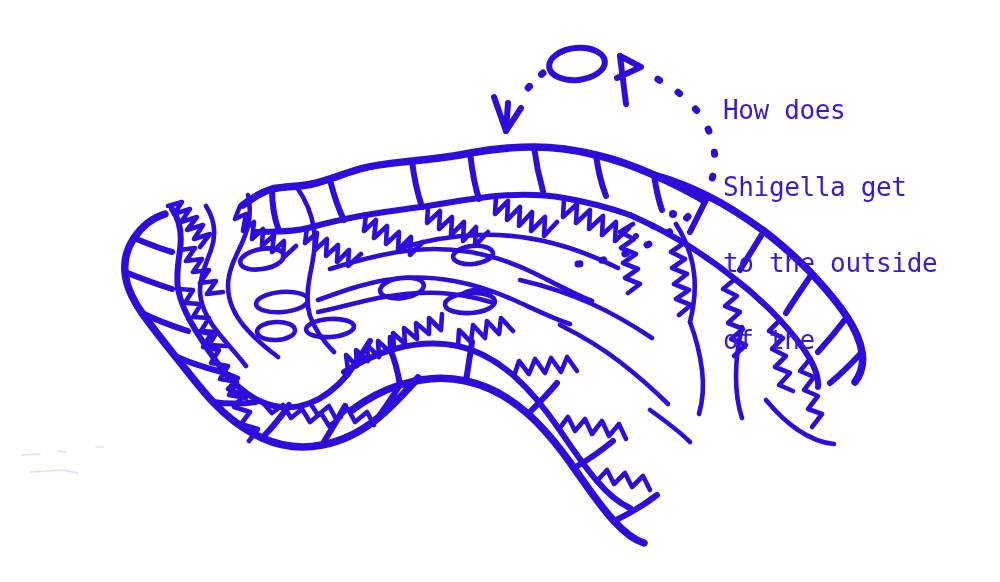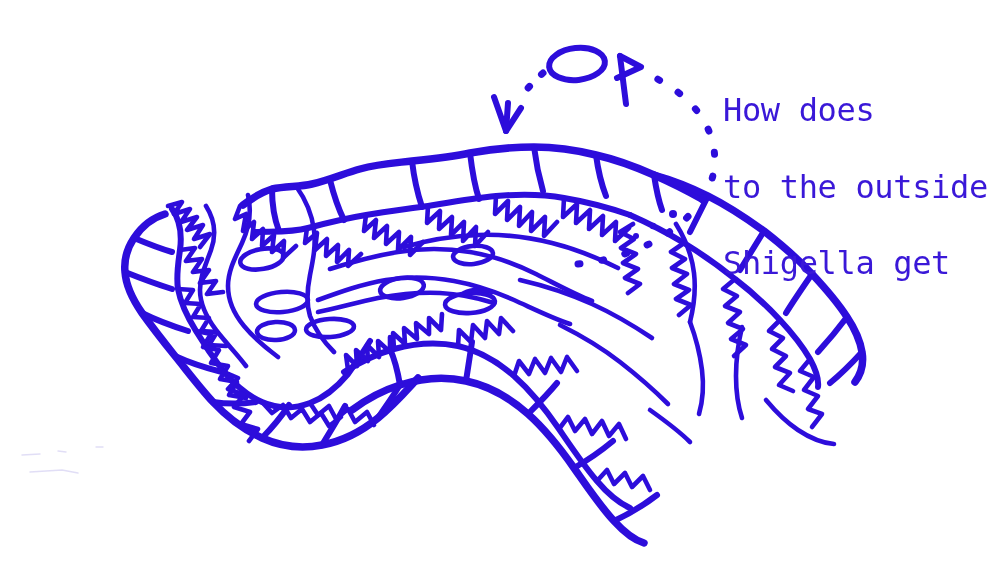--- a/index.html
+++ b/index.html
@@ -46,21 +46,21 @@
     stroke-width: 1.4;
     opacity: .55;
   }
   #annotation-text {
     position: absolute;
     left: 723px;
     top: 47px;
     width: 250px;
     color: #3a18d8;
     font-family: "DejaVu Sans Mono", "Liberation Mono", monospace;
-    font-size: 32px;
+    font-size: 26px;
     line-height: 25.5px;
     letter-spacing: -0.35px;
     white-space: pre;
     user-select: none;
   }
   #annotation-text .line { display: block; }
 </style>
 </head>
 <body>
 
@@ -328,17 +328,18 @@
     <g>
       <circle cx="673" cy="214" r="4" fill="#2d0ddb"></circle>
       <circle cx="653" cy="226" r="3.2" fill="#2d0ddb"></circle>
       <circle cx="636" cy="236" r="3" fill="#2d0ddb"></circle>
     </g>
 
   </svg>
 
   <div id="annotation-text" style="color: rgb(58, 24, 216);">
     <span class="line">How does</span>
+    <span class="line">Shigella get</span>
     <span class="line">to the outside</span>
-    <span class="line">Shigella get</span>
+    <span class="line">of the</span>
   </div>
 
 </div>
 
 </body></html>

